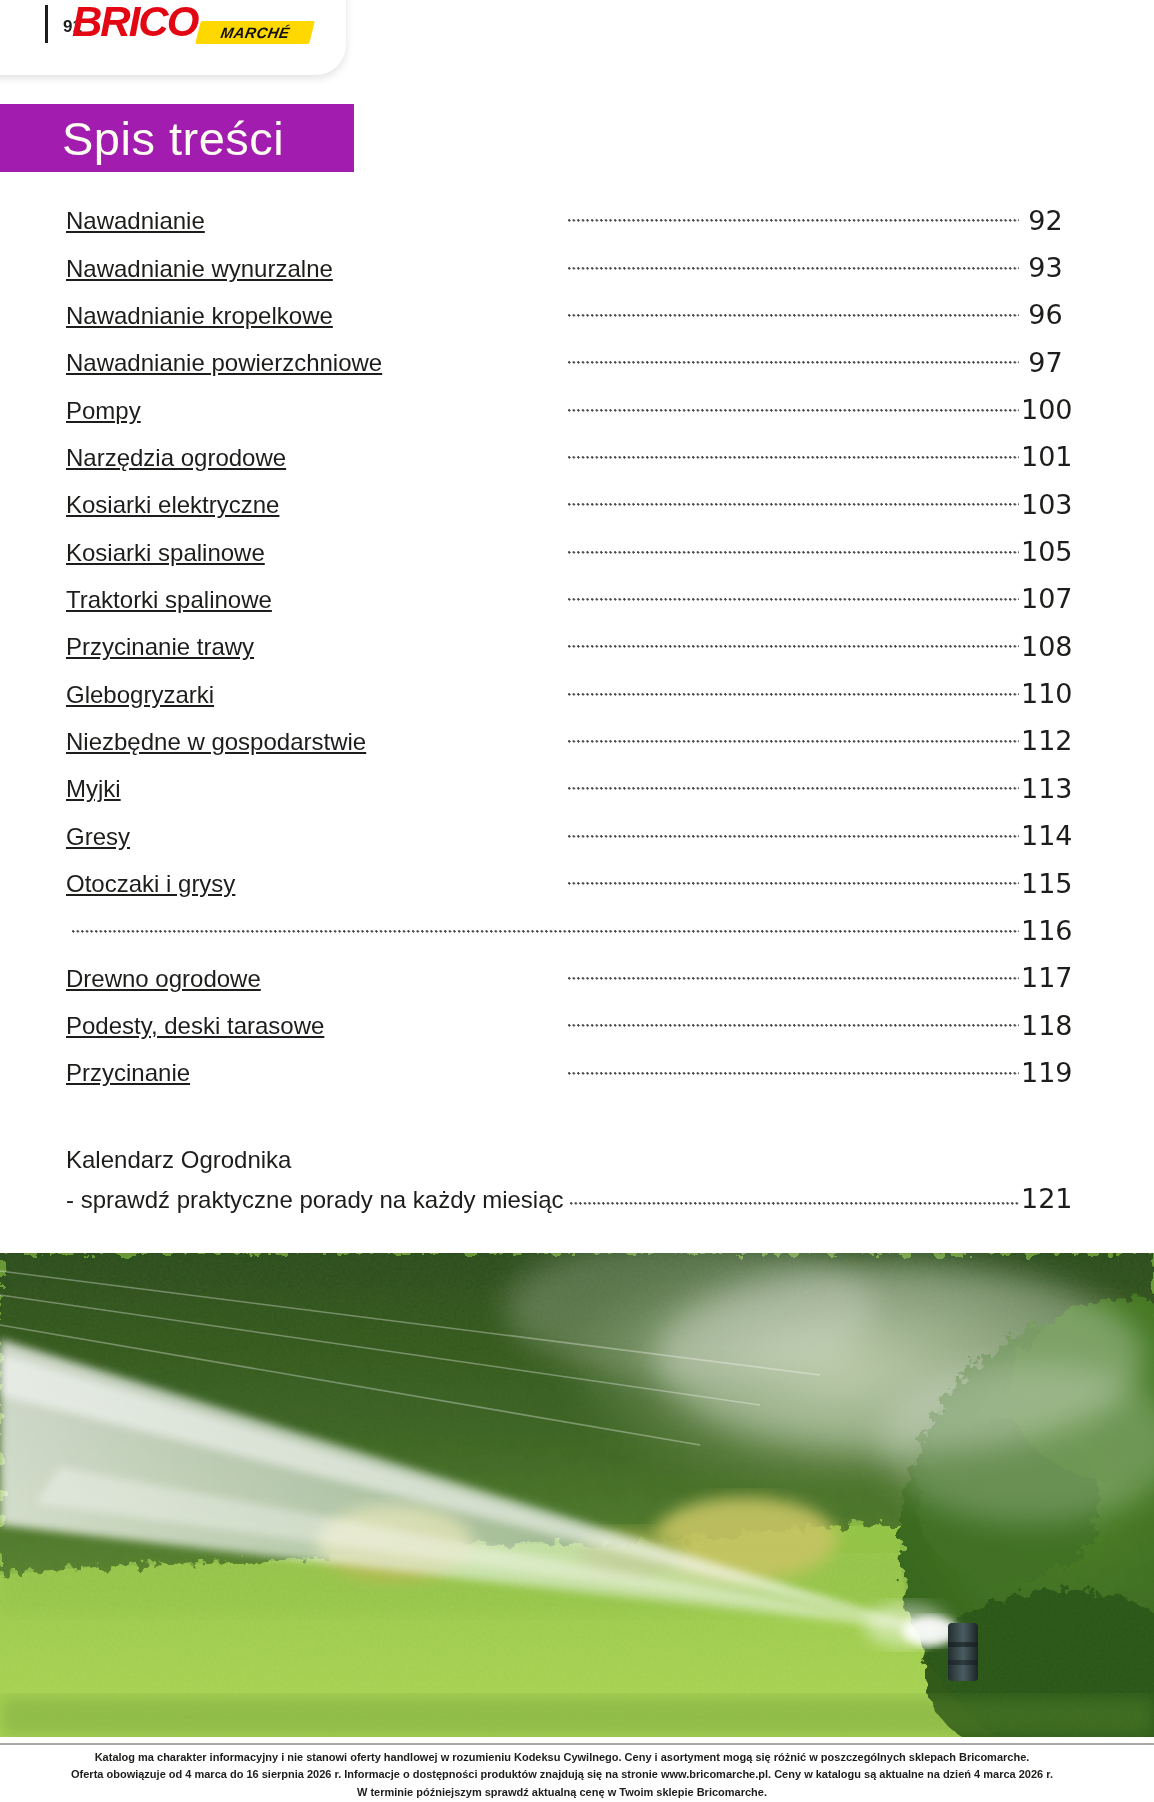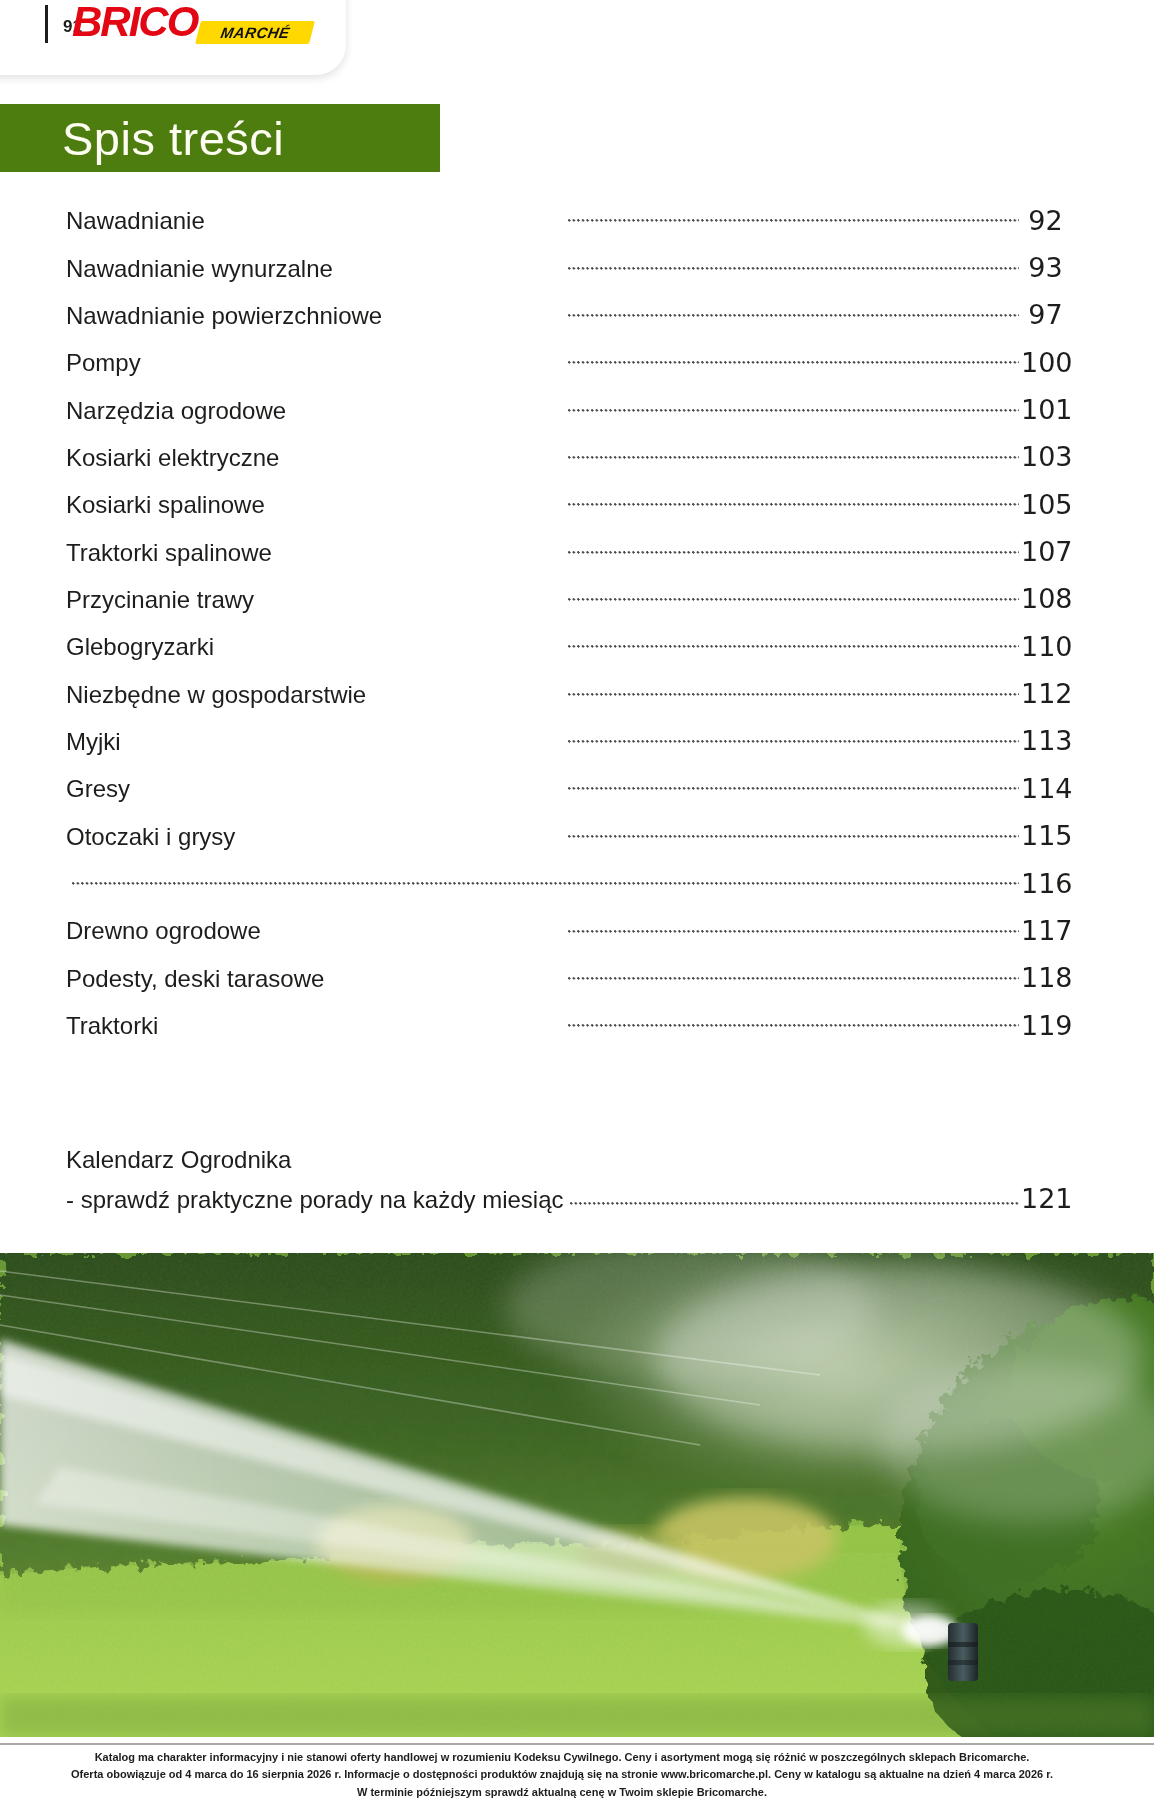--- a/index.html
+++ b/index.html
@@ -24,37 +24,37 @@
     position:absolute;top:21px;left:198px;z-index:1;width:114px;height:23px;
     background:#ffd800;transform:skewX(-14deg);border-radius:2px;
     display:flex;align-items:center;justify-content:center;
   }
   .logo-marche span{
     transform:skewX(4deg);font-size:15px;font-weight:700;font-style:italic;
     letter-spacing:0.5px;color:#111;
   }
   
   .title-band{
-    position:absolute;top:104px;left:0;width:440px;height:68px;
-    background:#4d7c0f;display:flex;align-items:center;
+    position:absolute;top:104px;left:0;width:354px;height:68px;
+    background:#a21caf;display:flex;align-items:center;
   }
   .title-band .title{
     padding-left:62px;font-size:47px;color:#fdfdf2;letter-spacing:0.5px;
     line-height:1;white-space:nowrap;
   }
   
   .toc{position:absolute;top:195px;left:66px;width:1004px;}
   .toc-row,.cal-row{
     display:flex;align-items:flex-end;height:47.35px;padding-bottom:9px;
     box-sizing:border-box;
   }
   .toc-label,.cal-text{
     font-size:24px;line-height:1.05;white-space:nowrap;color:#1d1d1b;
   }
-  .toc-label{min-width:496px;}
+  .toc-label{min-width:496px;text-decoration:underline;}
   .dots{flex:1 1 auto;position:relative;align-self:stretch;margin:0 0 0 4px;}
   .dots::before{
     content:"";position:absolute;left:2px;right:2px;bottom:11px;height:3px;
     background-image:radial-gradient(circle at 1.2px 1.4px,#474747 1.05px,transparent 1.35px);
     background-size:4.6px 3px;background-repeat:repeat-x;
   }
   .toc-page{
     width:49px;flex:0 0 49px;text-align:center;
     font-family:"DejaVu Sans",sans-serif;font-size:27px;line-height:0.95;
     color:#1d1d1b;
@@ -98,20 +98,25 @@
         <span class="dots"></span>
         <span class="toc-page">92</span>
       </div>
 
       <div class="toc-row">
         <span class="toc-label">Nawadnianie wynurzalne</span>
         <span class="dots"></span>
         <span class="toc-page">93</span>
       </div>
 
+      <div class="toc-row">
+        <span class="toc-label">Nawadnianie kropelkowe</span>
+        <span class="dots"></span>
+        <span class="toc-page">96</span>
+      </div>
 
       <div class="toc-row">
         <span class="toc-label">Nawadnianie powierzchniowe</span>
         <span class="dots"></span>
         <span class="toc-page">97</span>
       </div>
 
       <div class="toc-row">
         <span class="toc-label">Pompy</span>
         <span class="dots"></span>
@@ -190,21 +195,21 @@
         <span class="toc-page">117</span>
       </div>
 
       <div class="toc-row">
         <span class="toc-label">Podesty, deski tarasowe</span>
         <span class="dots"></span>
         <span class="toc-page">118</span>
       </div>
 
       <div class="toc-row">
-        <span class="toc-label">Traktorki</span>
+        <span class="toc-label">Przycinanie</span>
         <span class="dots"></span>
         <span class="toc-page">119</span>
       </div>
     </div>
 
   <div class="calendar">
     <div class="cal-title">Kalendarz Ogrodnika</div>
     <div class="cal-row">
       <span class="cal-text">- sprawdź praktyczne porady na każdy miesiąc</span>
       <span class="dots"></span>

